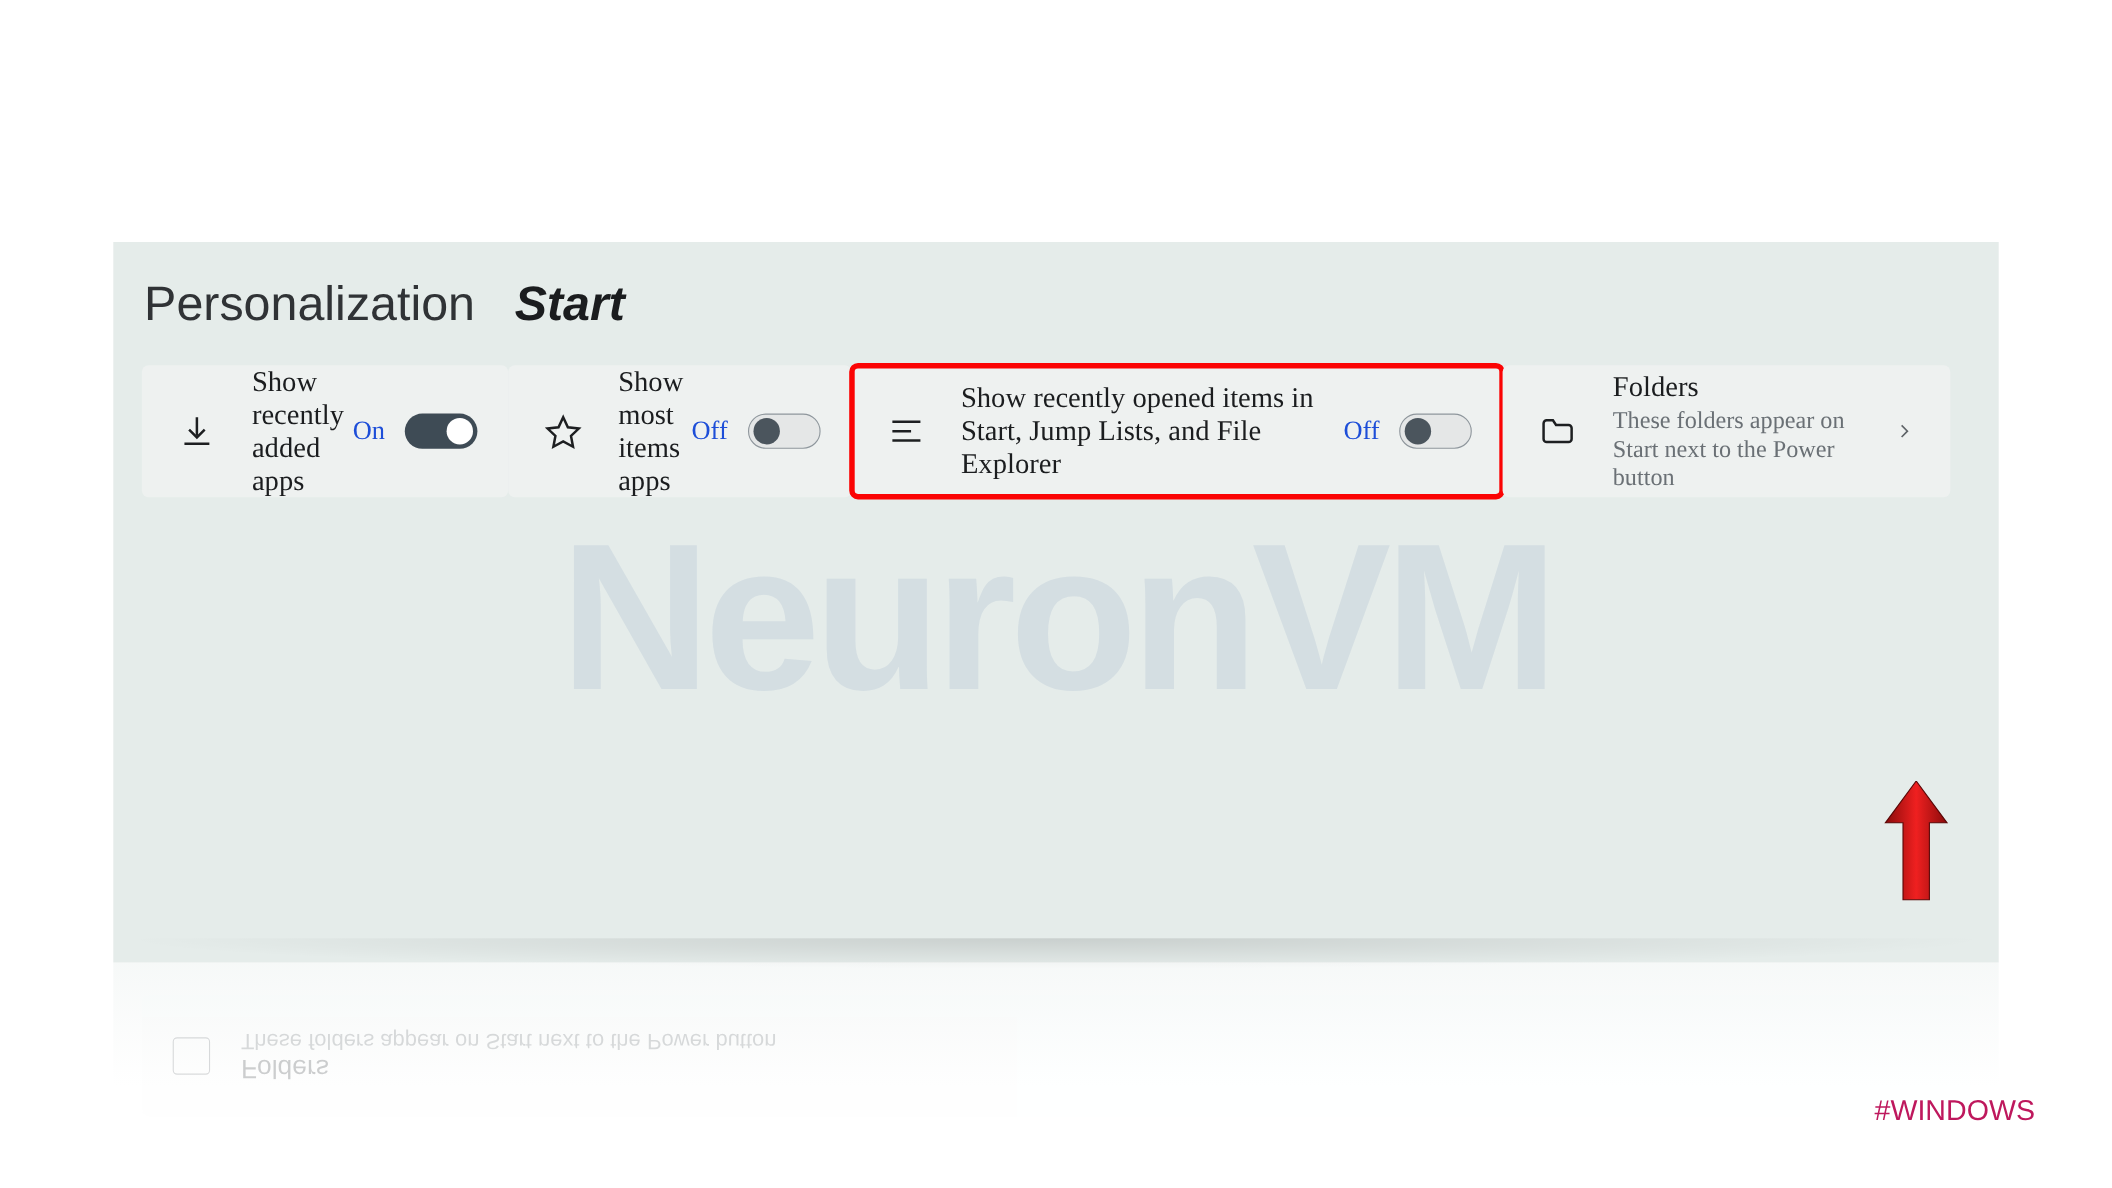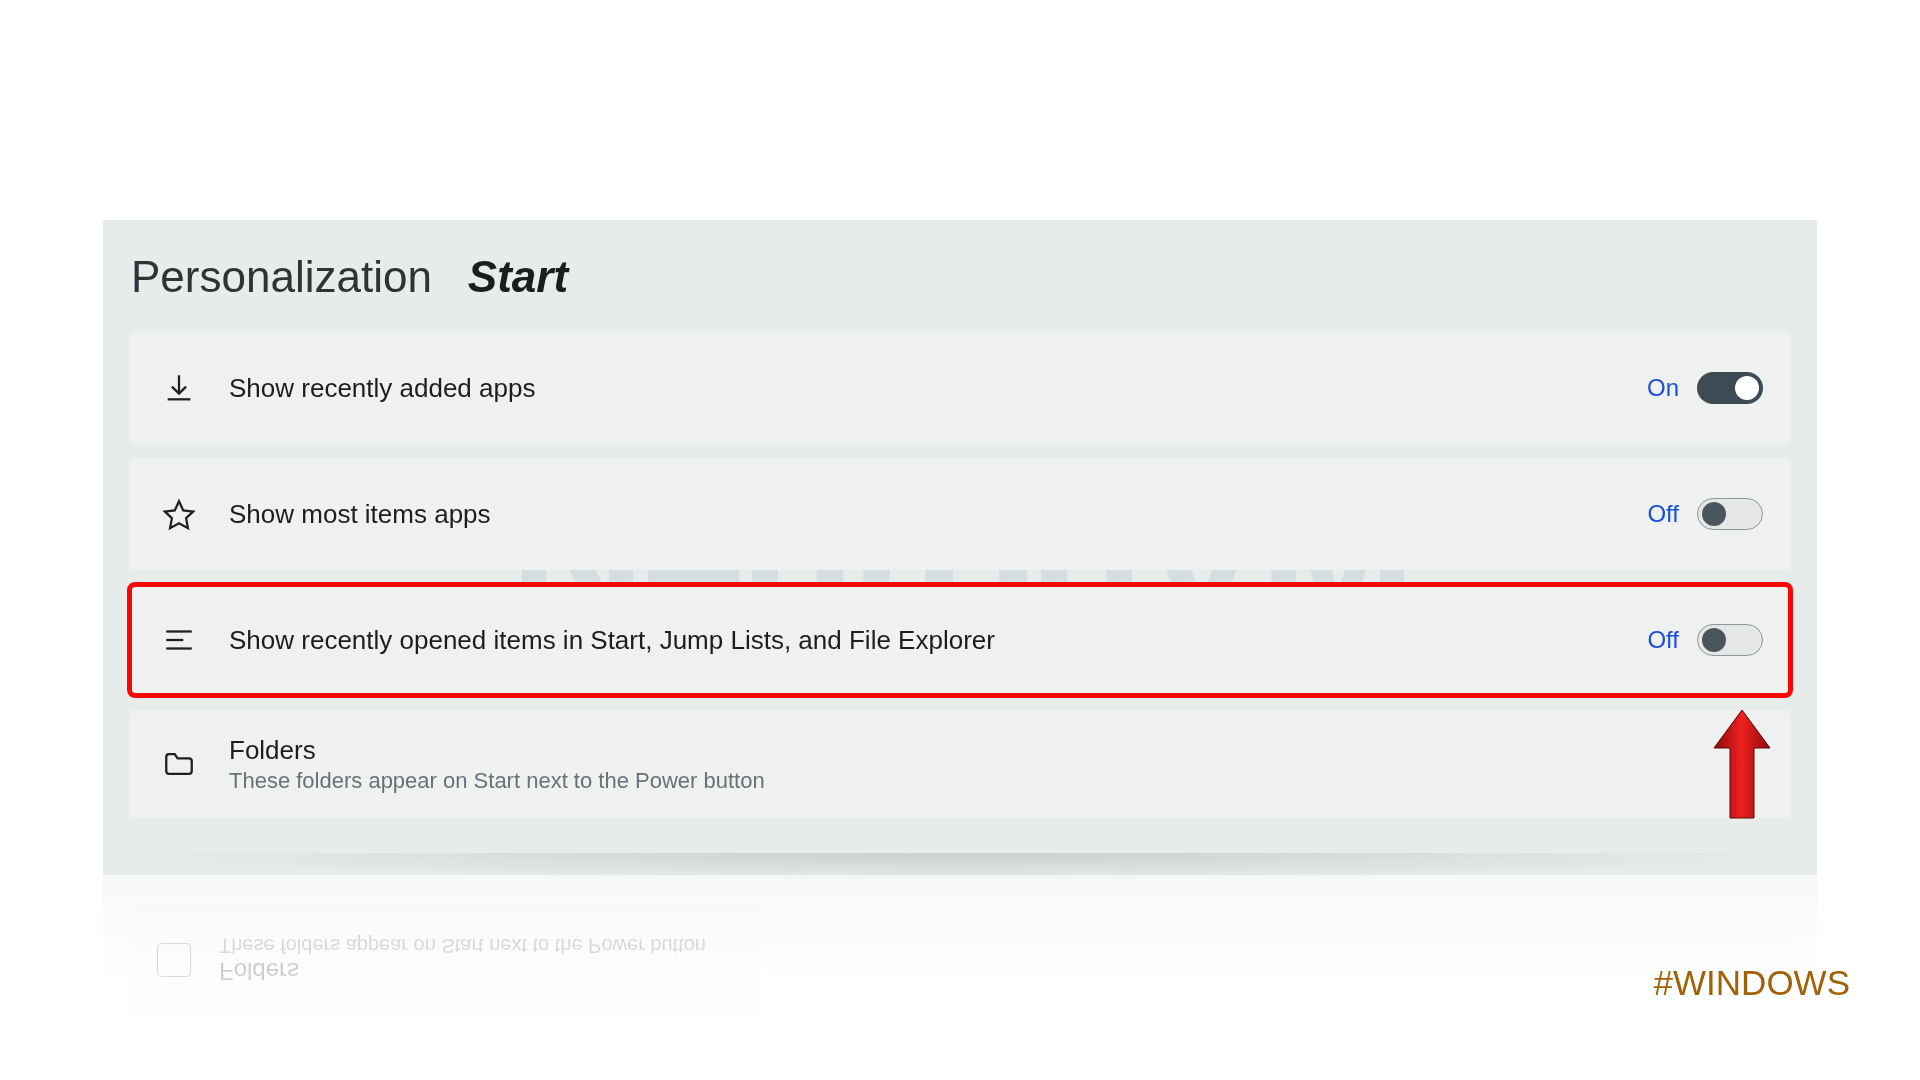--- a/index.html
+++ b/index.html
@@ -4,21 +4,21 @@
 <style>
   * { box-sizing: border-box; margin: 0; padding: 0; }
   html, body { width: 1920px; height: 1080px; background: #ffffff; font-family: "Segoe UI", -apple-system, BlinkMacSystemFont, sans-serif; }
   .stage {
     position: absolute;
     left: 103px;
     top: 220px;
     width: 1714px;
     height: 655px;
     background: #e5ecea;
-    padding: 24px 0 40px 0;
+    padding: 24px 18px 40px 0;
   }
   .breadcrumb {
     display: flex;
     align-items: baseline;
     gap: 18px;
     padding: 8px 28px 30px 28px;
   }
   .breadcrumb .parent {
     font-size: 44px;
     font-weight: 400;
@@ -30,23 +30,23 @@
     color: #5b5f63;
   }
   .breadcrumb .current {
     font-size: 44px;
     font-weight: 600;
     color: #1a1c1e;
     font-style: italic;
   }
   .card-list {
     display: flex;
-    flex-direction: column;
-    gap: 14px;
+    gap: 0;
     padding: 0 26px;
+    font-family: Liberation Serif, serif;
   }
   .card {
     position: relative;
     background: #eef1f0;
     border-radius: 6px;
     display: flex;
     align-items: center;
     padding: 0 28px;
     min-height: 112px;
   }
@@ -145,24 +145,24 @@
     transform: scaleY(-1); opacity:.25;
   }
   .reflection .ghost-icon { width:34px; height:34px; border:1.5px solid #6a7075; border-radius:4px; }
   .reflection .ghost-text { margin-left:28px; display:flex; flex-direction:column; }
   .reflection .gt1 { font-size:24px; color:#3a3f43; }
   .reflection .gt2 { font-size:20px; color:#6a7075; }
 
   .hashtag {
     position: absolute;
     right: 70px;
-    bottom: 77px;
-    font-size: 35px;
+    bottom: 55px;
+    font-size: 26px;
     font-weight: 500;
-    color: #a16207;
+    color: #be185d;
   }
 
   
   .arrow-annot {
     position:absolute;
     pointer-events:none;
   }
   .arrow-annot svg { display:block; }
 
   

